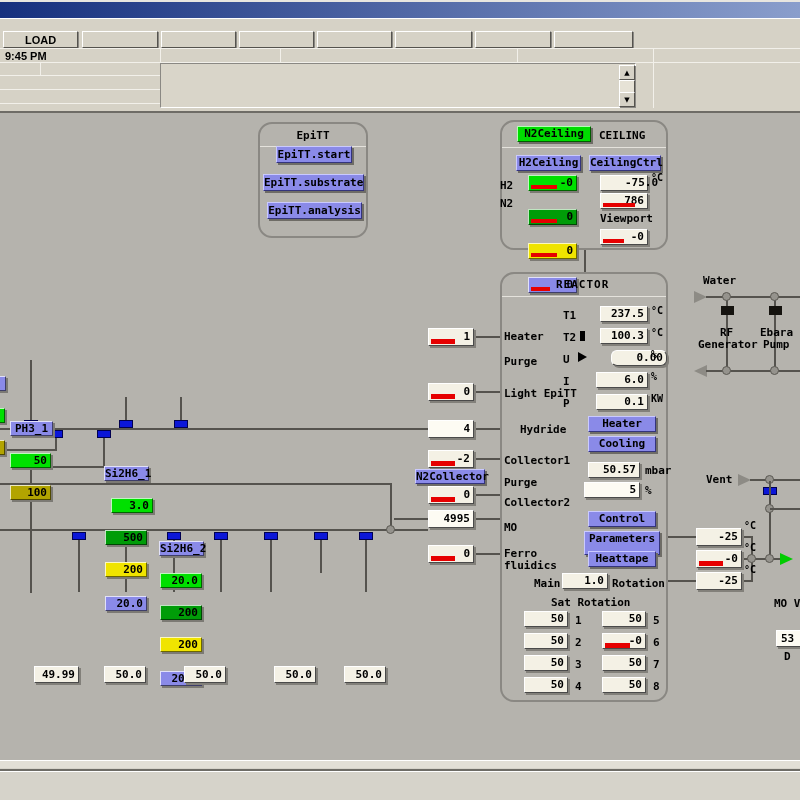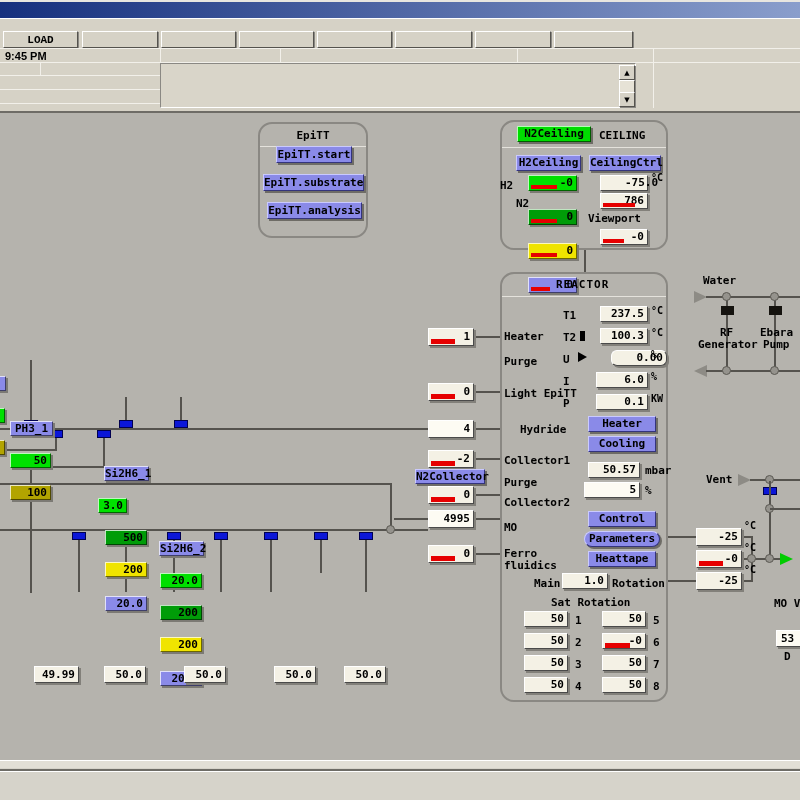--- a/index.html
+++ b/index.html
@@ -50,21 +50,21 @@
   .tri-g { width:0; height:0; border-top:6px solid transparent; border-bottom:6px solid transparent; border-left:13px solid #00cc00; }
   .tri-k { width:0; height:0; border-top:5px solid transparent; border-bottom:5px solid transparent; border-left:9px solid #000; }
 
   
   .panel { border:2px solid #8a8883; border-radius:14px; }
   .psep  { height:1px; background:#706e69; border-bottom:1px solid #e4e2dc; }
 
   
   .chrome { background:#d6d2c6; }
   .btn3d { background:#d6d2c6; border:1px solid; border-color:#ffffff #55534e #55534e #ffffff;
-           box-shadow:1px 1px 0 #8a8883;font-family:Liberation Mono, monospace; }
+           box-shadow:1px 1px 0 #8a8883; }
   .sunk { border:1px solid; border-color:#8a8883 #ffffff #ffffff #8a8883; }
   .hgroove { height:1px; background:#98968f; border-bottom:1px solid #f2f0ea; }
   .vgroove { width:1px;  background:#98968f; border-right:1px solid #f2f0ea; }
 </style>
 </head>
 <body>
 
 <div class="abs" style="left:0;top:0;width:800px;height:18px;background:linear-gradient(to right,#16307e,#8a9ecc);border-top:2px solid #e8e6e0;"></div>
 <div class="abs chrome" style="left:0;top:18px;width:800px;height:94px;border-top:1px solid #fff;"></div>
 
@@ -202,25 +202,25 @@
 <div class="abs panel" style="left:500px;top:120px;width:168px;height:130px;"></div>
 <div class="abs gbtn" style="left:517px;top:126px;width:74px;height:16px;line-height:14px;">N2Ceiling</div>
 <div class="abs mono" style="left:599px;top:129px;">CEILING</div>
 <div class="abs psep" style="left:502px;top:147px;width:164px;"></div>
 <div class="abs pbtn" style="left:516px;top:155px;width:65px;height:16px;line-height:14px;">H2Ceiling</div>
 <div class="abs pbtn" style="left:589px;top:155px;width:72px;height:16px;line-height:14px;">CeilingCtrl</div>
 <div class="abs mono" style="left:500px;top:179px;">H2</div>
 <div class="abs cbox green" style="left:528px;top:175px;width:49px;height:16px;line-height:14px;">-0<div class="rb"></div></div>
 <div class="abs val" style="left:600px;top:175px;width:48px;height:16px;line-height:14px;padding-left:24px;">-75.0</div>
 <div class="abs mono sm" style="left:651px;top:172px;">°C</div>
-<div class="abs mono" style="left:500px;top:197px;margin-left:16px;">N2</div>
+<div class="abs mono" style="left:500px;top:197px;">N2</div>
 <div class="abs cbox dgreen" style="left:528px;top:193px;width:49px;height:16px;line-height:14px;">0<div class="rb"></div></div>
 <div class="abs val" style="left:600px;top:193px;width:48px;height:16px;line-height:14px;">786<div class="rb" style="width:70%;"></div></div>
 <div class="abs cbox yellow" style="left:528px;top:211px;width:49px;height:16px;line-height:14px;">0<div class="rb"></div></div>
-<div class="abs mono" style="left:588px;top:212px;">Viewport</div>
+<div class="abs mono" style="left:600px;top:212px;">Viewport</div>
 <div class="abs cbox purple" style="left:528px;top:229px;width:49px;height:16px;line-height:14px;">0<div class="rb" style="width:40%;"></div></div>
 <div class="abs val" style="left:600px;top:229px;width:48px;height:16px;line-height:14px;">-0<div class="rb" style="width:45%;"></div></div>
 
 <div class="abs panel" style="left:500px;top:272px;width:168px;height:430px;"></div>
 <div class="abs mono" style="left:556px;top:278px;letter-spacing:1px;">REACTOR</div>
 <div class="abs psep" style="left:502px;top:296px;width:164px;"></div>
 
 <div class="abs mono" style="left:563px;top:309px;">T1</div>
 <div class="abs val" style="left:600px;top:306px;width:48px;height:16px;line-height:14px;">237.5</div>
 <div class="abs mono sm" style="left:651px;top:305px;">°C</div>
@@ -253,21 +253,21 @@
 <div class="abs mono" style="left:504px;top:454px;">Collector1</div>
 <div class="abs val" style="left:588px;top:462px;width:52px;height:16px;line-height:14px;">50.57</div>
 <div class="abs mono" style="left:645px;top:464px;">mbar</div>
 <div class="abs mono" style="left:504px;top:476px;">Purge</div>
 <div class="abs val white" style="left:584px;top:482px;width:56px;height:16px;line-height:14px;">5</div>
 <div class="abs mono" style="left:645px;top:484px;">%</div>
 <div class="abs mono" style="left:504px;top:496px;">Collector2</div>
 
 <div class="abs pbtn" style="left:588px;top:511px;width:68px;height:16px;line-height:14px;">Control</div>
 <div class="abs mono" style="left:504px;top:521px;">MO</div>
-<div class="abs pbtn" style="left:584px;top:531px;width:76px;height:16px;line-height:14px;border-radius:8px;">Parameters</div>
+<div class="abs pbtn" style="left:584px;top:531px;width:76px;height:24px;line-height:14px;">Parameters</div>
 <div class="abs mono" style="left:504px;top:547px;">Ferro</div>
 <div class="abs mono" style="left:504px;top:559px;">fluidics</div>
 <div class="abs pbtn" style="left:588px;top:551px;width:68px;height:16px;line-height:14px;">Heattape</div>
 
 <div class="abs mono" style="left:534px;top:577px;">Main</div>
 <div class="abs val" style="left:562px;top:573px;width:46px;height:16px;line-height:14px;">1.0</div>
 <div class="abs mono" style="left:612px;top:577px;">Rotation</div>
 <div class="abs mono" style="left:551px;top:596px;">Sat Rotation</div>
 
 <div class="abs val" style="left:524px;top:611px;width:44px;height:16px;line-height:14px;">50</div>
@@ -298,21 +298,21 @@
 
 <div class="abs cbox purple" style="left:-10px;top:312px;width:16px;height:15px;"></div>
 <div class="abs cbox green" style="left:-10px;top:329px;width:15px;height:15px;"></div>
 <div class="abs cbox olive" style="left:-10px;top:346px;width:15px;height:15px;"></div>
 
 <div class="abs cbox purple center" style="left:10px;top:312px;width:43px;height:15px;line-height:13px;">PH3_1</div>
 <div class="abs cbox green" style="left:10px;top:329px;width:41px;height:15px;line-height:13px;">50</div>
 <div class="abs cbox olive" style="left:10px;top:346px;width:41px;height:15px;line-height:13px;">100</div>
 
 <div class="abs cbox purple center" style="left:104px;top:312px;width:45px;height:15px;line-height:13px;">Si2H6_1</div>
-<div class="abs cbox green" style="left:98px;top:329px;width:29px;height:15px;line-height:13px;">3.0</div>
+<div class="abs cbox green" style="left:111px;top:329px;width:42px;height:15px;line-height:13px;">3.0</div>
 <div class="abs cbox dgreen" style="left:105px;top:346px;width:42px;height:15px;line-height:13px;">500</div>
 <div class="abs cbox yellow" style="left:105px;top:363px;width:42px;height:15px;line-height:13px;">200</div>
 <div class="abs cbox purple" style="left:105px;top:382px;width:42px;height:15px;line-height:13px;">20.0</div>
 
 <div class="abs cbox purple center" style="left:159px;top:312px;width:45px;height:15px;line-height:13px;">Si2H6_2</div>
 <div class="abs cbox green" style="left:160px;top:329px;width:42px;height:15px;line-height:13px;">20.0</div>
 <div class="abs cbox dgreen" style="left:160px;top:346px;width:42px;height:15px;line-height:13px;">200</div>
 <div class="abs cbox yellow" style="left:160px;top:363px;width:42px;height:15px;line-height:13px;">200</div>
 <div class="abs cbox purple" style="left:160px;top:382px;width:42px;height:15px;line-height:13px;">20.0</div>
 

